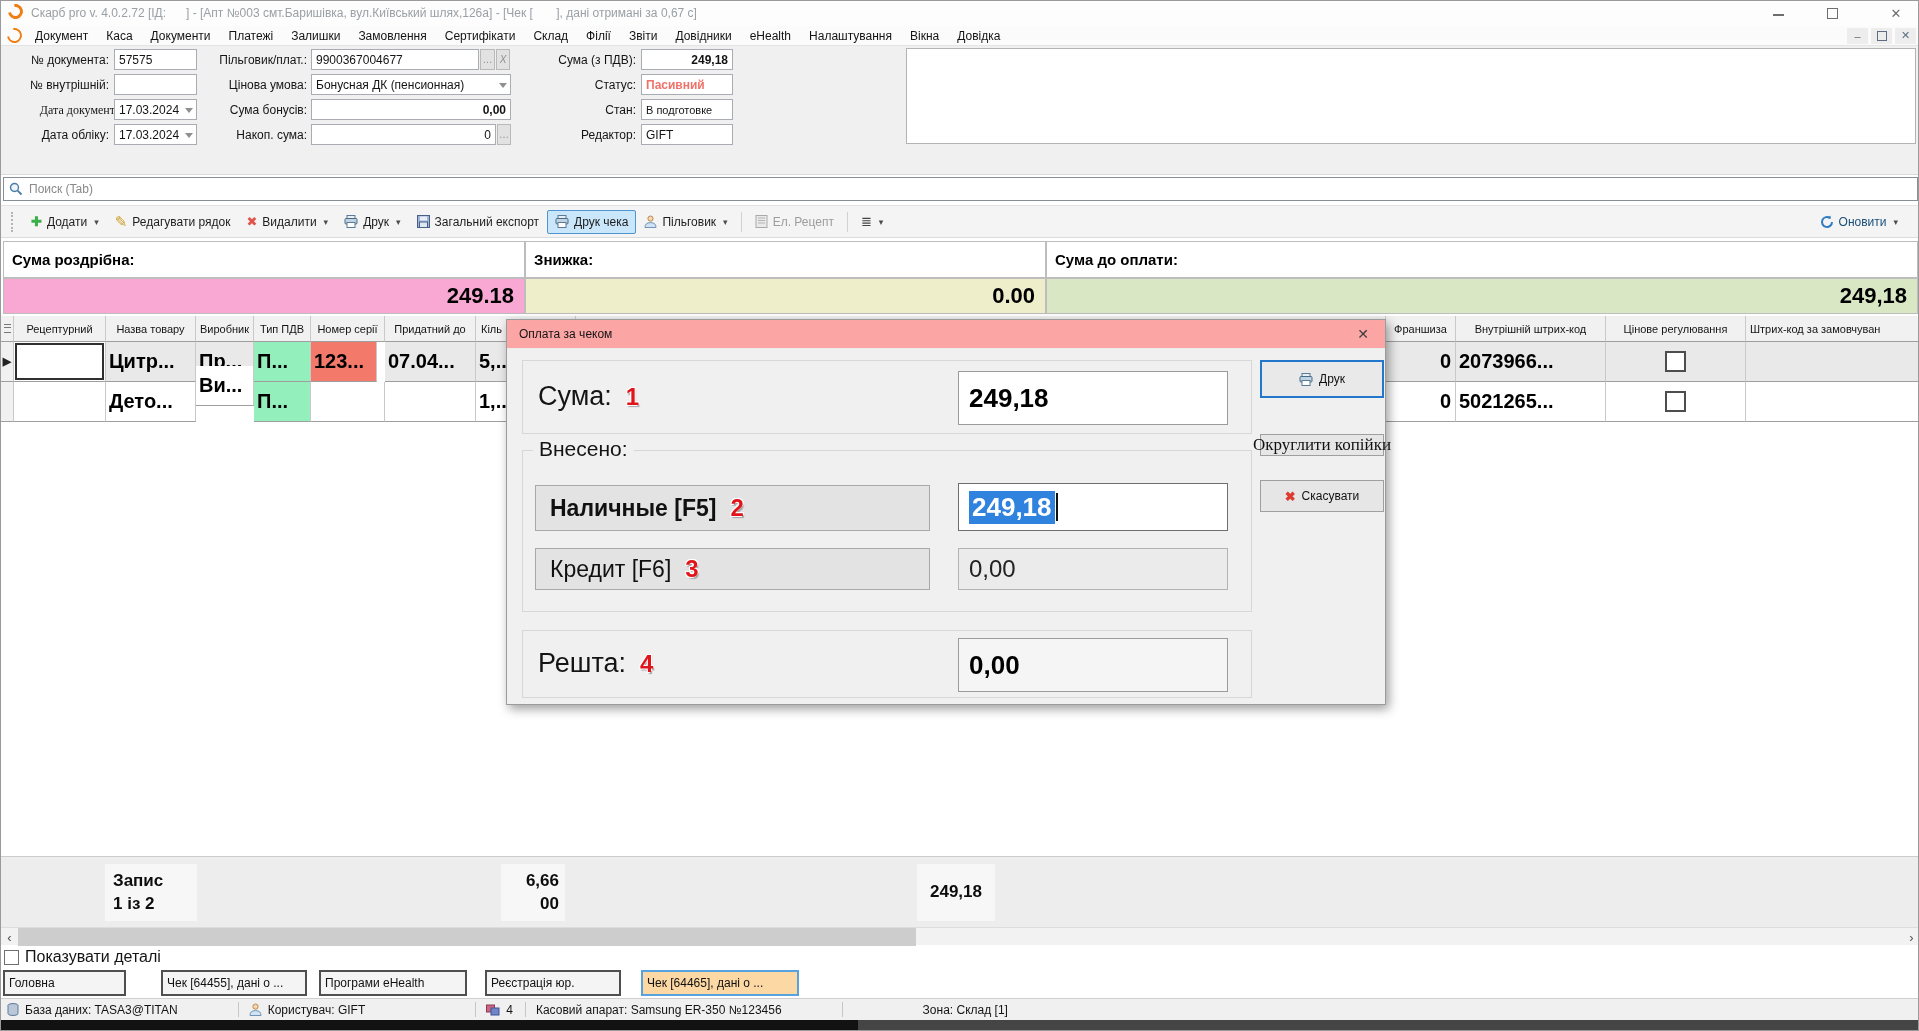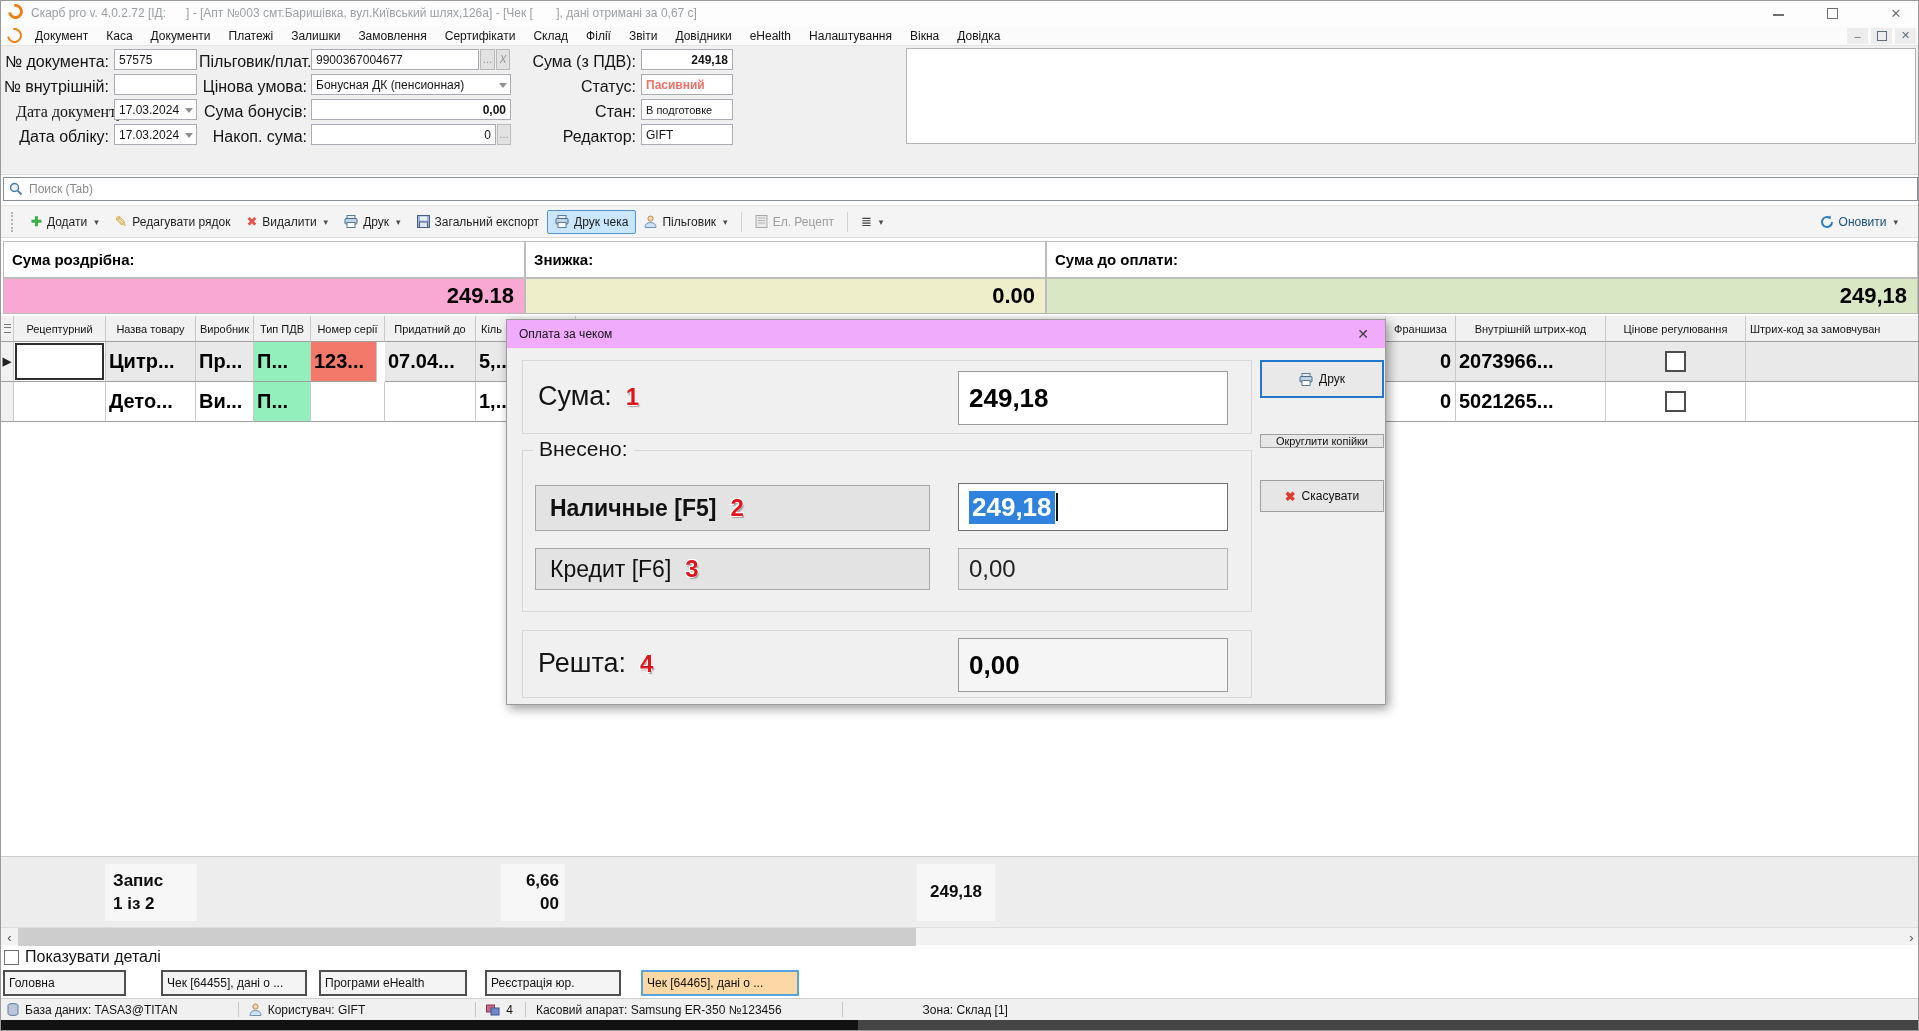--- a/index.html
+++ b/index.html
@@ -7,21 +7,21 @@
   .abs{position:absolute;box-sizing:border-box;}
   
   .titlebar{background:#fdfdfd;}
   .wtitle{color:#9aa0a6;font-size:12px;line-height:25px;white-space:nowrap;}
   .winglyph{color:#6e6e6e;font-size:13px;text-align:center;}
   .menubar{background:#fbfbfb;border-bottom:1px solid #e4e4e4;display:flex;align-items:center;font-size:12px;color:#141414;}
   .menu-item{padding:0 9px;line-height:20px;white-space:nowrap;cursor:default;}
   .mdib{width:21px;height:16px;display:flex;align-items:center;justify-content:center;color:#5d6f7e;font-size:11px;background:#ededed;margin-left:3px;}
   
   .formpanel{background:#f0f0f0;border-bottom:1px solid #dadada;}
-  .lbl{font-size:16px;color:#141414;text-align:right;white-space:nowrap;}
+  .lbl{font-size:12px;color:#141414;text-align:right;white-space:nowrap;}
   .inp{background:#fff;border:1px solid #a9adb3;font-size:12px;color:#141414;display:flex;align-items:center;padding:0 4px;overflow:hidden;white-space:nowrap;}
   .inp.r{justify-content:flex-end;}
   .bold{font-weight:bold;}
   .tri-down{width:0;height:0;border-left:4px solid transparent;border-right:4px solid transparent;border-top:5px solid #8f8f8f;}
   .carr{position:absolute;right:3px;top:8px;}
   .smallbtn{background:#e2e2e2;border:1px solid #b9b9b9;color:#8f8f8f;font-size:10px;display:flex;align-items:center;justify-content:center;}
   .bigbox{background:#fff;border:1px solid #b3b3b3;}
   
   .searchbar{background:#fff;border:1px solid #878e96;display:flex;align-items:center;gap:6px;padding:0 5px;}
   .placeholder{color:#8a8a8a;font-size:12px;}
@@ -52,21 +52,21 @@
   .scrarr{color:#4f4f4f;font-size:13px;display:flex;align-items:center;justify-content:center;}
   .cb{background:#fff;border:1px solid #6f6f6f;}
   .dtl-label{font-size:16px;color:#141414;}
   .tabbox{border:2px solid #4f4f4f;background:#f4f4f4;font-size:12px;color:#111;display:flex;align-items:center;padding:0 4px;white-space:nowrap;overflow:hidden;}
   .tabbox.activetab{background:#fcd8a4;border-color:#57a3e0;}
   .statusbar{background:#f0f0f0;border-top:1px solid #cfcfcf;font-size:12px;color:#141414;}
   .ssep{width:1px;height:15px;background:#c6c6c6;}
   .sitem{display:flex;align-items:center;gap:6px;white-space:nowrap;}
   
   .dialog{background:#f0f0f0;border:1px solid #9b9b9b;box-shadow:3px 4px 10px rgba(0,0,0,.38);z-index:20;}
-  .dlg-title{background:#f0abfc;font-size:12px;color:#141414;display:flex;align-items:center;padding-left:12px;border-bottom:1px solid #ececec;}
+  .dlg-title{background:#fca5a5;font-size:12px;color:#141414;display:flex;align-items:center;padding-left:12px;border-bottom:1px solid #ececec;}
   .dlg-close{margin-left:auto;margin-right:16px;color:#3c3c3c;font-size:14px;}
   .dlg-panel{border:1px solid #d7d7d7;background:#f0f0f0;}
   .dlg-big{font-size:27px;color:#141414;display:flex;align-items:center;}
   .valbox{background:#fff;border:1px solid #9b9b9b;display:flex;align-items:center;padding-left:10px;font-size:26px;font-weight:bold;color:#000;overflow:hidden;}
   .valbox.dim{background:#ebebeb;border-color:#b2b2b2;font-weight:normal;font-size:24px;color:#222;}
   .valbox.chg{background:#f5f5f5;}
   .grouplabel{position:absolute;top:-14px;left:10px;background:#f0f0f0;padding:0 6px;font-size:21px;color:#141414;}
   .paybtn{background:#e3e3e3;border:1px solid #a8a8a8;display:flex;align-items:center;padding-left:14px;font-size:23px;color:#111;}
   .mark{color:#e0151b;font-weight:bold;font-size:24px;margin-left:14px;text-shadow:-1px -1px 0 #fff,1px -1px 0 #fff,-1px 1px 0 #fff,1px 2px 1px rgba(120,120,120,.6);}
   .seltext{background:#2f82dd;color:#fff;padding:1px 3px;}
@@ -316,21 +316,21 @@
   <div class="abs td sel r" style="left:1385px;top:341px;width:70px;height:40px;">0</div>
   <div class="abs td sel" style="left:1455px;top:341px;width:150px;height:40px;">2073966...</div>
   <div class="abs td sel c" style="left:1605px;top:341px;width:140px;height:40px;">
       <span class="checkbox"></span>
     </div>
   <div class="abs td sel" style="left:1745px;top:341px;width:174px;height:40px;"></div>
 
   <div class="abs td c" style="left:0;top:381px;width:13px;height:40px;background:#f1f1f1;"></div>
   <div class="abs td" style="left:13px;top:381px;width:92px;height:40px;"></div>
   <div class="abs td" style="left:105px;top:381px;width:90px;height:40px;">Дето...</div>
-  <div class="abs td" style="left:195px;top:381px;width:58px;height:40px;">Ви...</div>
+  <div class="abs td" style="left:195px;top:365px;width:58px;height:40px;">Ви...</div>
   <div class="abs td" style="left:253px;top:381px;width:57px;height:40px;background:#93f0bd;">П...</div>
   <div class="abs td" style="left:310px;top:381px;width:74px;height:40px;"></div>
   <div class="abs td" style="left:384px;top:381px;width:91px;height:40px;"></div>
   <div class="abs td" style="left:475px;top:381px;width:100px;height:40px;">1,..</div>
   <div class="abs td" style="left:575px;top:381px;width:810px;height:40px;"></div>
   <div class="abs td r" style="left:1385px;top:381px;width:70px;height:40px;">0</div>
   <div class="abs td" style="left:1455px;top:381px;width:150px;height:40px;">5021265...</div>
   <div class="abs td c" style="left:1605px;top:381px;width:140px;height:40px;">
       <span class="checkbox"></span>
     </div>
@@ -382,21 +382,21 @@
     </div>
 
     <div class="abs dbtn primary" style="left:753px;top:40px;width:124px;height:38px;">
       <svg width="14" height="13">
           <rect x="3" y="0.5" width="8" height="3" fill="#e7eef4" stroke="#5a7a95"></rect>
           <rect x="1" y="3.5" width="12" height="5.5" rx="1" fill="#bed3e3" stroke="#4a6b85"></rect>
           <rect x="3" y="7.5" width="8" height="5" fill="#fff" stroke="#5a7a95"></rect>
         </svg>
       <span>Друк</span>
     </div>
-    <div class="abs dbtn" style="left:753px;top:114px;width:124px;height:14px;font-size:11px;">
+    <div class="abs dbtn" style="left:753px;top:114px;width:124px;height:22px;font-size:17px;font-family:Liberation Serif, serif;">
       <span>Округлити копійки</span>
     </div>
     <div class="abs dbtn" style="left:753px;top:160px;width:124px;height:32px;">
       <span class="redx">✖</span>
       <span>Скасувати</span>
     </div>
   </div>
 
   <div class="abs recordbar" style="left:0;top:855px;width:1919px;height:71px;">
     <div class="abs recbox" style="left:104px;top:7px;width:92px;height:57px;padding:6px 0 0 8px;">

